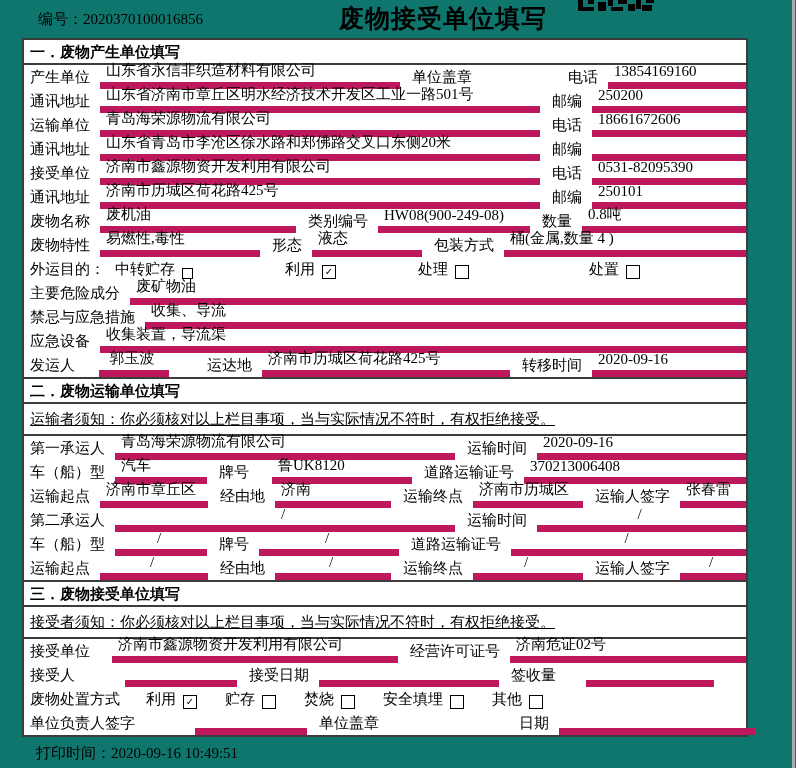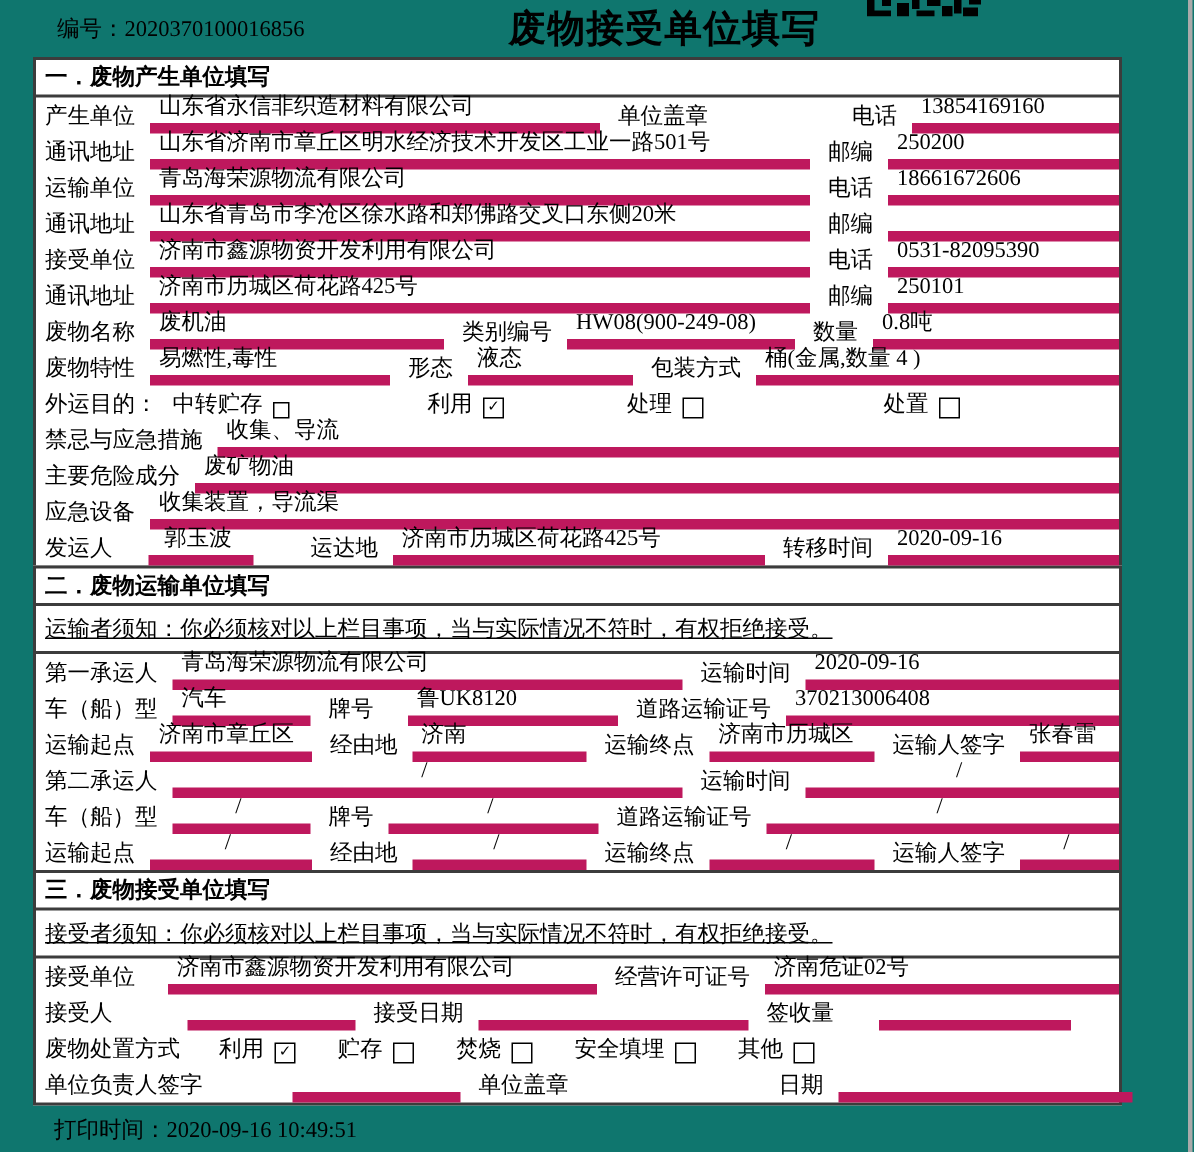--- a/index.html
+++ b/index.html
@@ -131,26 +131,26 @@
             <span class="box"></span>
           </span>
           <span class="gap" style="width: 120px;"></span>
           <span class="cb">
             <span class="t">处置</span>
             <span class="box"></span>
           </span>
           <span class="gapf"></span>
         </div>
         <div class="row">
+          <span class="lbl">主要危险成分</span>
+          <span class="val f">废矿物油</span>
+        </div>
+        <div class="row">
           <span class="lbl">禁忌与应急措施</span>
           <span class="val f">收集、导流</span>
-        </div>
-        <div class="row">
-          <span class="lbl">主要危险成分</span>
-          <span class="val f">废矿物油</span>
         </div>
         <div class="row">
           <span class="lbl">应急设备</span>
           <span class="val f">收集装置，导流渠</span>
         </div>
         <div class="row">
           <span class="lbl">发运人</span>
           <span class="gap" style="width: 14px;"></span>
           <span class="val c" style="width: 70px;">郭玉波</span>
           <span class="gap" style="width: 26px;"></span>

